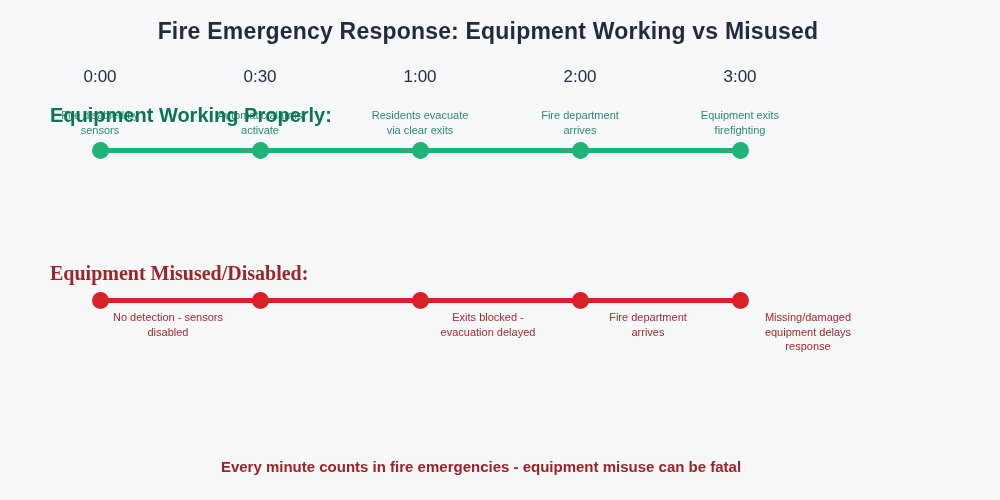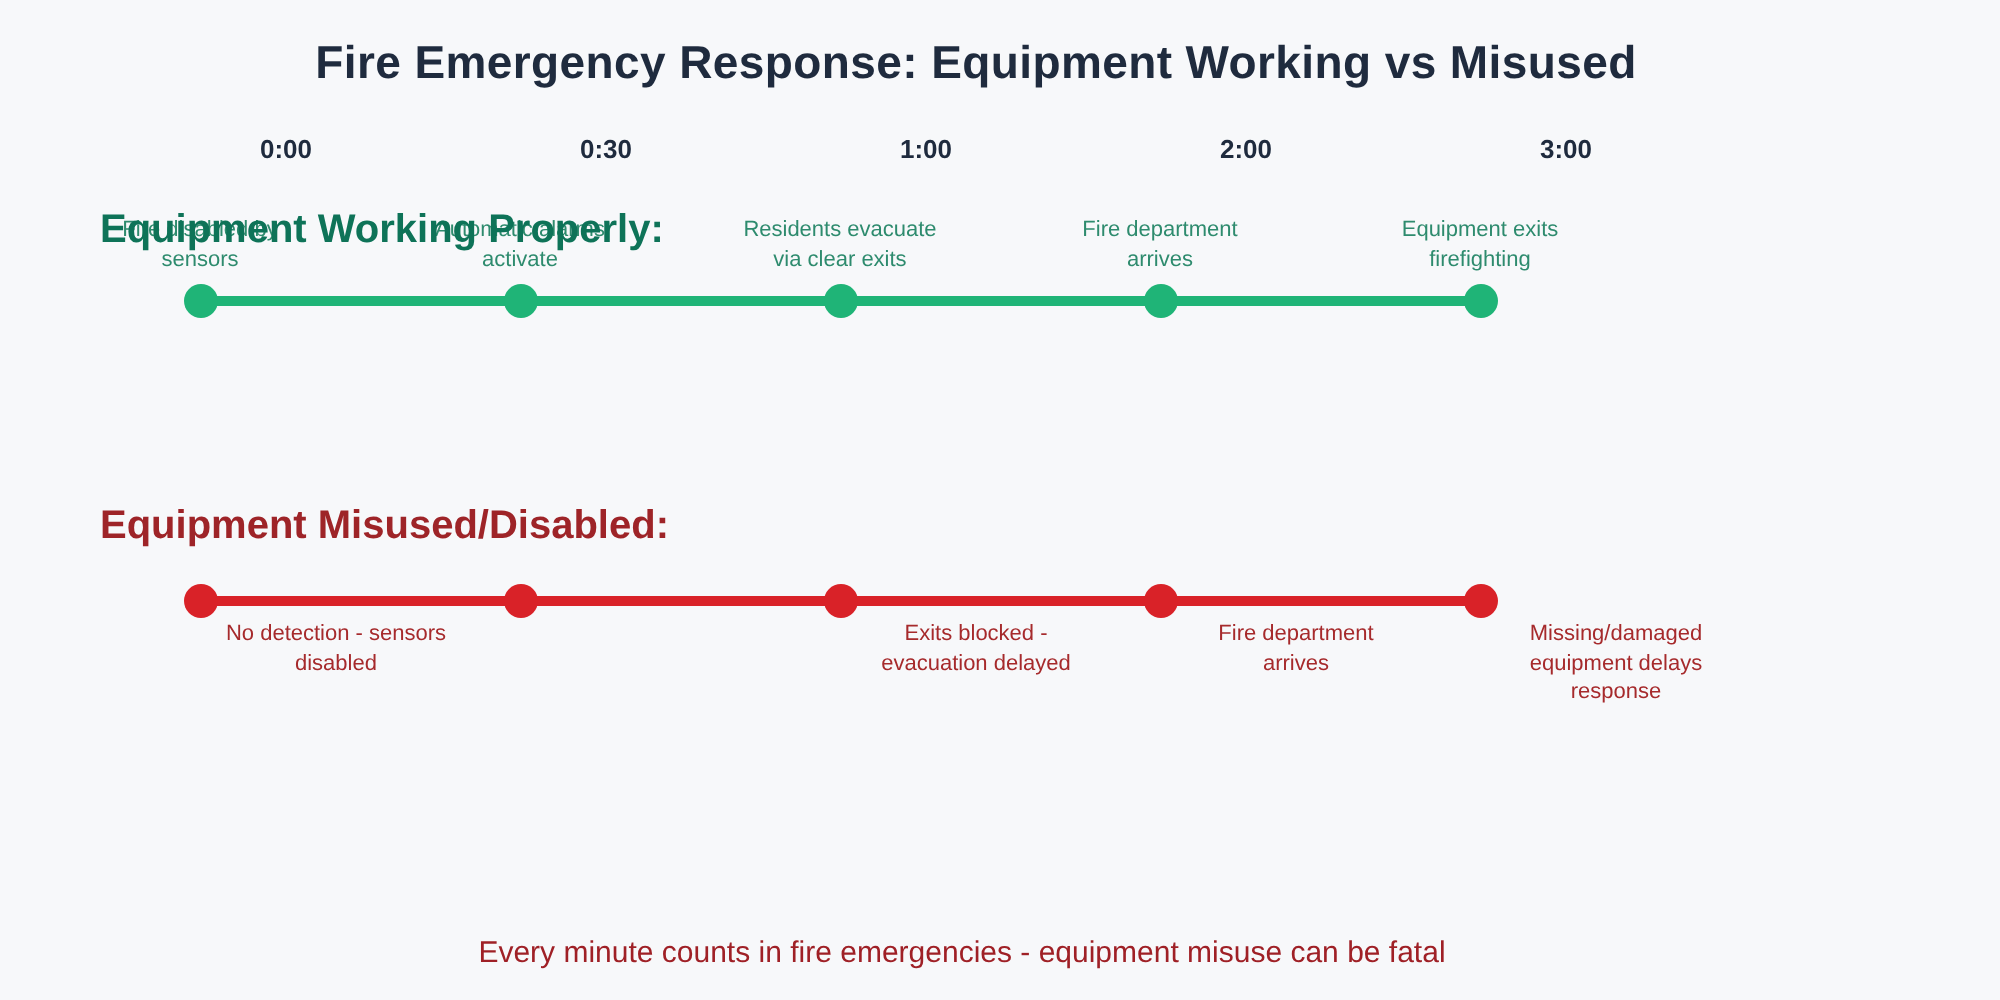--- a/index.html
+++ b/index.html
@@ -24,35 +24,35 @@
     font-weight: bold;
     color: var(--title, #1f2b3e);
     margin: 0;
     letter-spacing: 0.2px;
   }
   .time-label {
     position: absolute;
     top: 67px;
     width: 112px;
     margin-left: -56px;
-    text-align: right;
-    font-size: 13px;
-    font-weight: bold;
+    text-align: center;
+    font-size: 17px;
+    font-weight: normal;
     color: var(--title, #1f2b3e);
   }
   .section-heading {
     position: absolute;
     left: 50px;
     margin: 0;
     font-size: 20px;
     font-weight: bold;
     z-index: 3;
   }
   .heading-working { top: 104px; color: var(--green-dark, #0e7358); }
-  .heading-misused { top: 252px; color: var(--red-dark, #9e2428); }
+  .heading-misused { top: 262px; color: var(--red-dark, #9e2428); font-family: Liberation Serif, serif; }
   .tl-line {
     position: absolute;
     left: 100px;
     width: 640px;
     height: 5px;
     border-radius: 2.5px;
     z-index: 1;
   }
   .line-working { top: 147.5px; background: var(--green, #1fb477); }
   .line-misused { top: 297.5px; background: var(--red, #d92228); }
@@ -71,26 +71,26 @@
     margin-left: -56px;
     text-align: center;
     font-size: 11px;
     line-height: 1.34;
     z-index: 1;
   }
   .label-working { top: 108px; color: var(--green-text, #2e8b6e); }
   .label-misused { top: 310px; color: var(--red-text, #a62a2c); margin-left: 12px; }
   .footer-note {
     position: absolute;
-    top: 468px;
+    top: 458px;
     left: 0;
     width: 962px;
     text-align: center;
     font-size: 15px;
-    font-weight: normal;
+    font-weight: bold;
     color: var(--footer-red, #9f2026);
     margin: 0;
   }
 </style>
 </head>
 <body>
 
 <div class="canvas">
 
   <h1 class="chart-title">Fire Emergency Response: Equipment Working vs Misused</h1>

